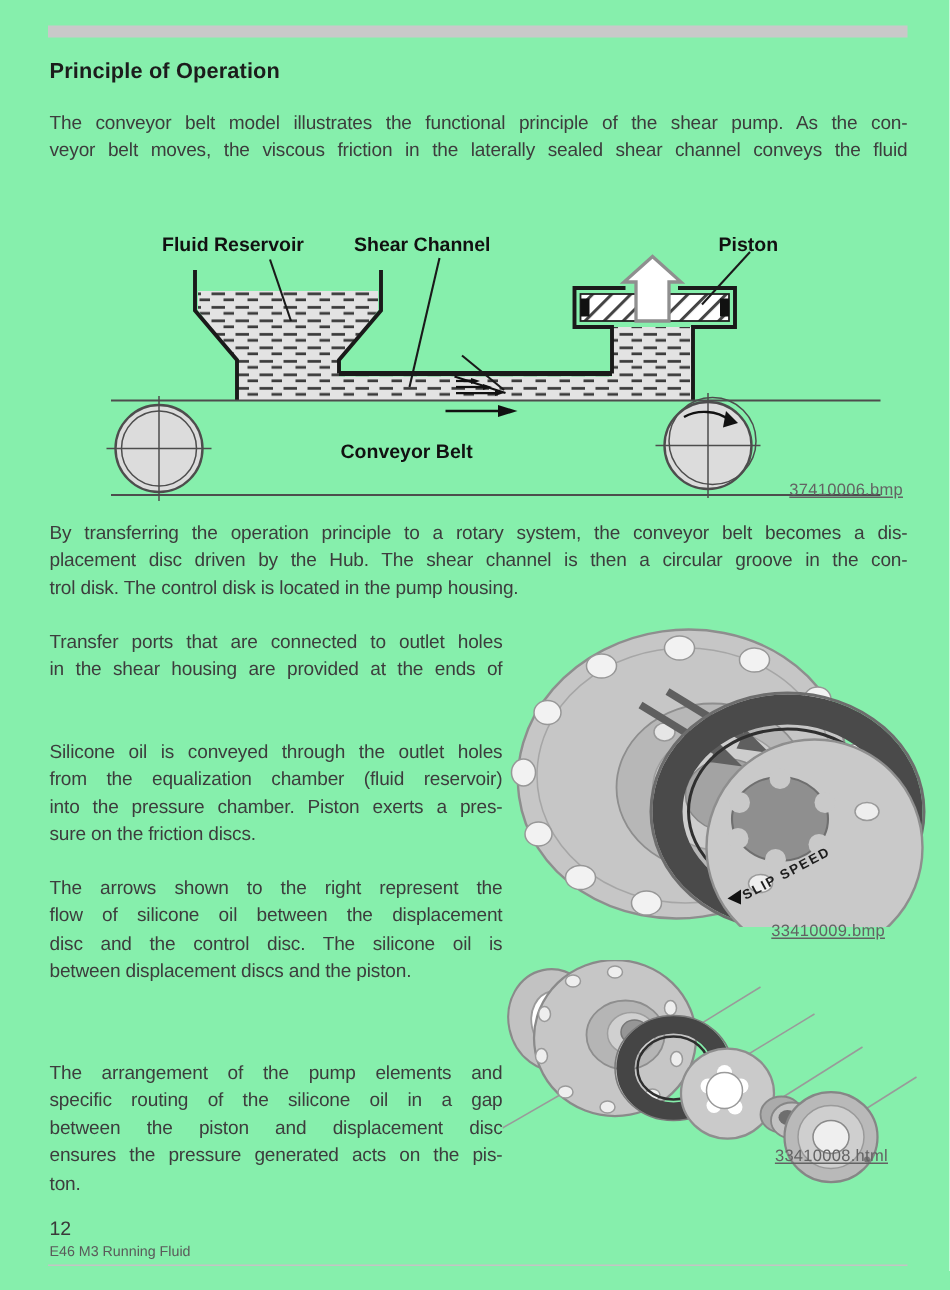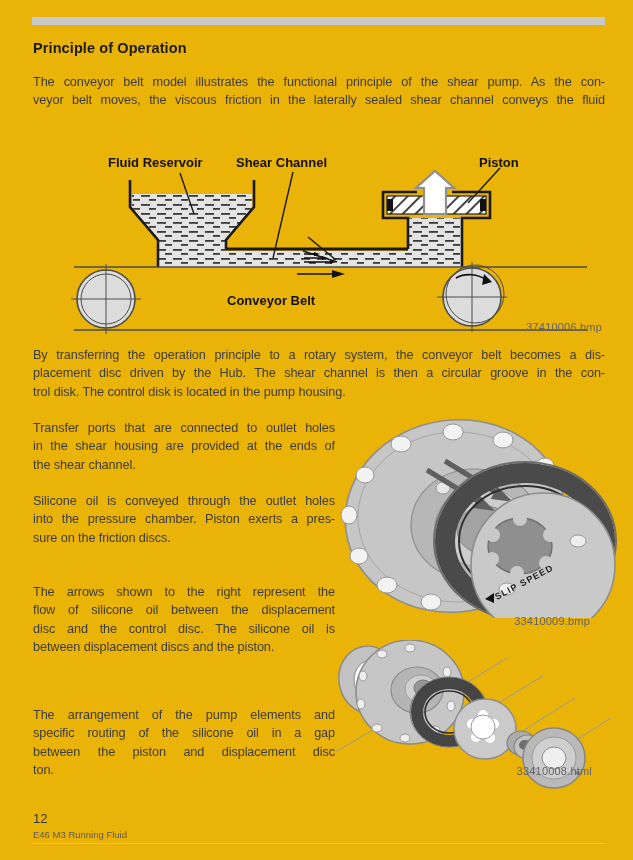--- a/index.html
+++ b/index.html
@@ -1,27 +1,27 @@
 <!DOCTYPE html>
 <html><head>
 <meta charset="utf-8">
 <style>
   html,body { margin:0; padding:0; background:#ffffff; }
   .page {
-    position:relative; width:633px; height:860px; background:#eab308;
+    position:relative; width:633px; height:860px; background:#86efac;
     font-family:"Liberation Sans", sans-serif; color:#3d3d3d; overflow:hidden;
   }
   .abs { position:absolute; }
   .rule-top { background:#c9c9c9; }
   .rule-bottom { background:#c4c4c4; }
   .doc-title { font-size:14.5px; font-weight:bold; color:#1c1c1c; letter-spacing:0.1px; }
   .para { font-size:12.7px; line-height:18.4px; color:#3d3d3d; letter-spacing:-0.1px; }
   .tl { text-align:justify; text-align-last:justify; white-space:nowrap; }
   .tl.last { text-align-last:left; }
-  .caption { font-size:11px; color:#636363; text-align:right; letter-spacing:0.2px; }
+  .caption { font-size:11px; color:#636363; text-align:right; letter-spacing:0.2px;text-decoration:underline; }
   .pgnum { font-size:13px; color:#3a3a3a;text-align:center; }
   .docref { font-size:9.5px; color:#5a5a5a; }
   svg { display:block; }
   .fig-label { font-weight:bold; font-size:13px; fill:#111111; font-family:"Liberation Sans", sans-serif; }
   .slip { font-weight:bold; font-size:9px; fill:#1d1d1d; letter-spacing:1.2px; font-family:"Liberation Sans", sans-serif; }
 </style>
 </head>
 <body>
 
 <div class="page">
@@ -123,40 +123,41 @@
 
   <div class="abs para" style="left:33px; top:346px; width:572px;">
       <div class="tl">By transferring the operation principle to a rotary system, the conveyor belt becomes a dis-</div>
       <div class="tl">placement disc driven by the Hub. The shear channel is then a circular groove in the con-</div>
       <div class="tl last">trol disk. The control disk is located in the pump housing.</div>
     </div>
 
   <div class="abs para" style="left:33px; top:419px; width:302px;">
       <div class="tl">Transfer ports that are connected to outlet holes</div>
       <div class="tl">in the shear housing are provided at the ends of</div>
-      <div class="tl last">the shear channel.</div>
     </div>
 
   <div class="abs para" style="left:33px; top:492px; width:302px;">
       <div class="tl">Silicone oil is conveyed through the outlet holes</div>
+      <div class="tl">from the equalization chamber (fluid reservoir)</div>
       <div class="tl">into the pressure chamber. Piston exerts a pres-</div>
       <div class="tl last">sure on the friction discs.</div>
     </div>
 
   <div class="abs para" style="left:33px; top:583px; width:302px;">
       <div class="tl">The arrows shown to the right represent the</div>
       <div class="tl">flow of silicone oil between the displacement</div>
       <div class="tl">disc and the control disc. The silicone oil is</div>
       <div class="tl last">between displacement discs and the piston.</div>
     </div>
 
   <div class="abs para" style="left:33px; top:706px; width:302px;">
       <div class="tl">The arrangement of the pump elements and</div>
       <div class="tl">specific routing of the silicone oil in a gap</div>
       <div class="tl">between the piston and displacement disc</div>
+      <div class="tl">ensures the pressure generated acts on the pis-</div>
       <div class="tl last">ton.</div>
     </div>
 
   <div class="abs" style="left:335px; top:413px; width:295px; height:205px;">
     <svg width="295" height="205" viewBox="0 0 295 205">
 
       <g>
         <ellipse cx="120" cy="103" rx="110" ry="96" fill="#c6c6c6" stroke="#8e8e8e" stroke-width="1.6" transform="rotate(-8 120 103)"></ellipse>
         <ellipse cx="122" cy="104" rx="99" ry="85" fill="none" stroke="#a6a6a6" stroke-width="1"></ellipse>
         <g fill="#f2f2f2" stroke="#979797" stroke-width="1">

